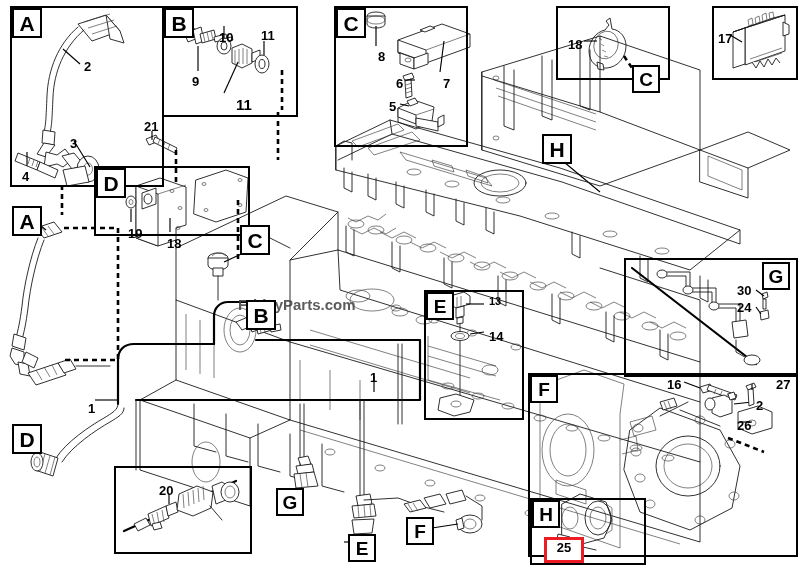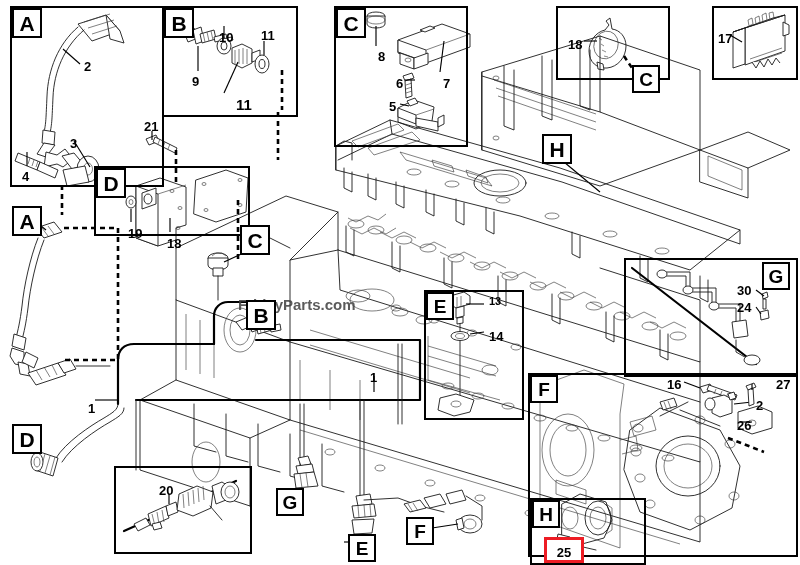--- a/index.html
+++ b/index.html
@@ -40,21 +40,21 @@
     border:2.5px solid #000;
     background:transparent;
     z-index:10;
   }
   
   .redhl{
     position:absolute;
     border:3px solid #ed1c24;
     background:#ffffff;
     z-index:45;
-    display:flex;align-items:flex-end;justify-content:center;
+    display:flex;align-items:flex-start;justify-content:center;
     font-weight:bold;
   }
   
   #logo{
     position:absolute;
     z-index:42;
     text-align:center;
     color:#111;
   }
   #logo .brand{

